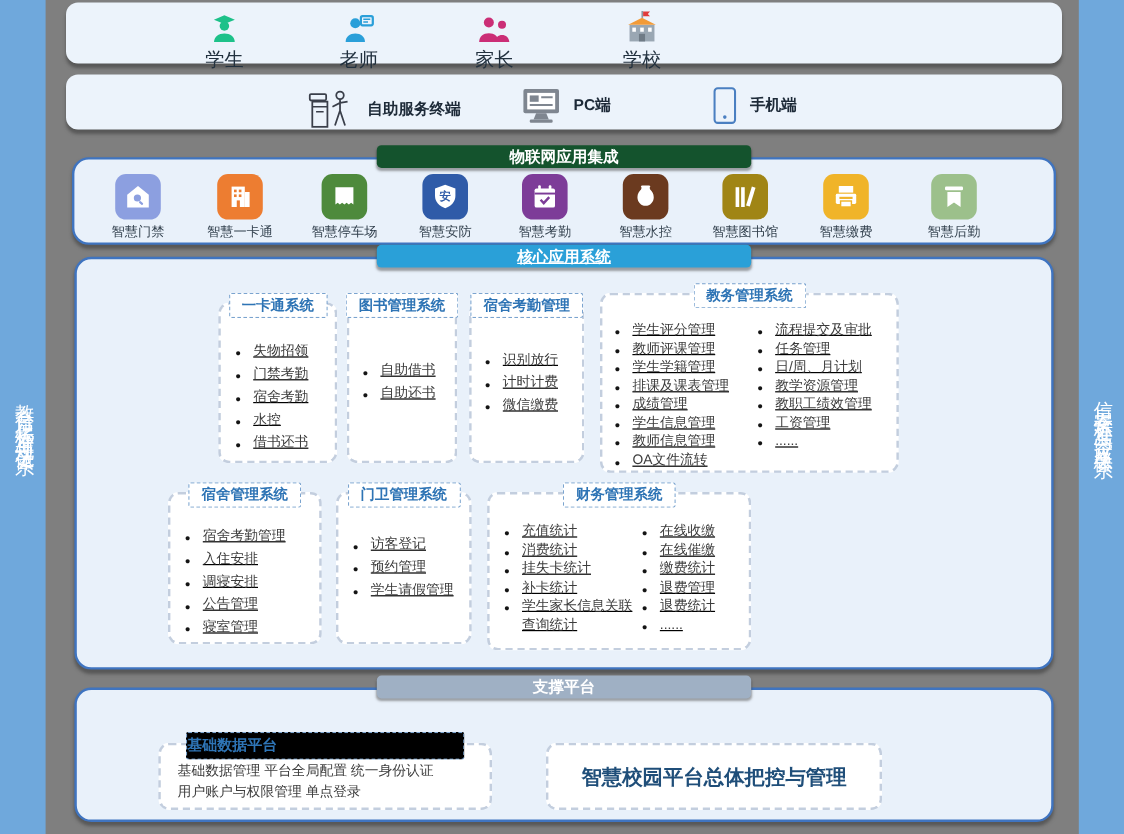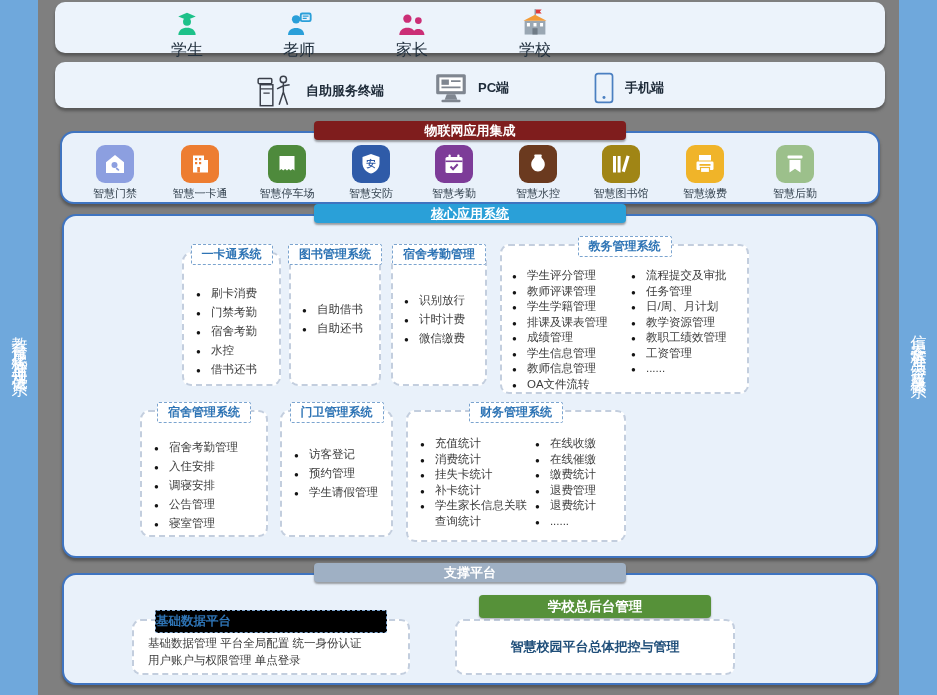--- a/index.html
+++ b/index.html
@@ -52,21 +52,21 @@
   .subbox {
     position:absolute; background:#ffffff;
     border:2px dashed #c3cede; border-radius:9px;
     display:flex; flex-direction:column;
   }
   .subbox .stitle {
     position:absolute; top:-10px; left:50%; transform:translateX(-50%);
     background:#ffffff; border:1px dashed #7ba4cf; padding:1px 10px;
     font-size:12px; font-weight:bold; color:#2e74b5; white-space:nowrap; border-radius:2px;
   }
-  ul.blist { list-style:none; }
+  ul.blist { list-style:none;text-decoration:underline; }
   ul.blist li {
     position:relative; padding-left:15px; font-size:11.5px; color:#3c3c3c;
   }
   ul.blist li::before {
     content:"●"; position:absolute; left:0; top:1px; font-size:8px; color:#141414;
   }
   .single li { line-height:19px; }
   .dense li { line-height:15.5px; }
   .cols { display:flex; }
   .vcenter { justify-content:center; }
@@ -82,21 +82,21 @@
   }
   .sp-lines { padding:14px 12px 0 14px; font-size:11.5px; color:#3c3c3c; line-height:17px; }
   .admin-header {
     position:absolute; top:-26px; left:50%; transform:translateX(-50%);
     width:232px; height:23px; line-height:23px; text-align:center;
     color:#fff; font-size:13.5px; font-weight:bold; border-radius:4px;
     box-shadow:0 1px 2px rgba(55,55,55,.4);
   }
   .admin-content {
     display:flex; align-items:center; justify-content:center; height:100%;
-    font-size:13px; font-weight:bold; color:#1f4e79;
+    font-size:17px; font-weight:bold; color:#1f4e79;
   }
   svg { display:block; }
 </style>
 </head>
 <body>
 
 <div class="sidebar left">
   <span class="vtext">教育信息化标准与规范体系</span>
 </div>
 <div class="sidebar right">
@@ -185,21 +185,21 @@
       <span style="color: rgb(74, 127, 193);">
         <svg width="24" height="32" viewBox="0 0 22 30">
           <rect x="3" y="1.5" width="16" height="27" rx="2.5" fill="none" stroke="currentColor" stroke-width="1.6"></rect>
           <circle cx="11" cy="24" r="1.4" fill="currentColor"></circle>
         </svg>
       </span>
       <span class="lbl">手机端</span>
     </div>
   </div>
 
-  <div class="banner" style="top: 121px; background-color: #7f1d1d;">物联网应用集成</div>
+  <div class="banner" style="top: 121px; background-color: #14532d;">物联网应用集成</div>
   <div class="panel bordered" style="top:131px; left:5px; width:820px; height:73px;">
     <div class="tile-item" style="left:17px;">
       <div class="tile" style="background-color: rgb(140, 159, 224); color: rgb(140, 159, 224);">
         <svg width="24" height="24" viewBox="0 0 24 24">
           <path d="M12 3l9 7.2V21H3V10.2z" fill="#fff"></path>
           <circle cx="11.5" cy="13" r="3" fill="currentColor"></circle>
           <rect x="13.6" y="15.2" width="4" height="1.8" rx=".9" transform="rotate(40 13.6 15.2)" fill="currentColor"></rect>
         </svg>
       </div>
       <div class="lbl">智慧门禁</div>
@@ -290,21 +290,21 @@
     </div>
   </div>
 
   <div class="banner" style="top: 204px; background-color: rgb(42, 160, 216); text-decoration: underline;">核心应用系统</div>
   <div class="panel bordered" style="top:214px; left:7px; width:816px; height:344px;">
 
     <div class="subbox" style="left:118px; top:36px; width:99px; height:134px;">
       <div class="stitle">一卡通系统</div>
       <div class="body" style="padding:30px 0 0 12px;">
         <ul class="blist single">
-            <li>刷卡消费</li>
+            <li>失物招领</li>
             <li>门禁考勤</li>
             <li>宿舍考勤</li>
             <li>水控</li>
             <li>借书还书</li>
           </ul>
       </div>
     </div>
 
     <div class="subbox" style="left:225px; top:36px; width:92px; height:134px;">
       <div class="stitle">图书管理系统</div>
@@ -408,18 +408,17 @@
 
     <div class="sp-box" style="left:68px; top:44px; width:278px; height:56px;">
       <div class="sp-title">基础数据平台</div>
       <div class="sp-lines">
         <div>基础数据管理  平台全局配置  统一身份认证</div>
         <div>用户账户与权限管理    单点登录</div>
       </div>
     </div>
 
     <div class="sp-box" style="left:391px; top:44px; width:280px; height:56px;">
-      <div class="admin-header" style="background-color: rgb(86, 145, 57);">学校总后台管理</div>
       <div class="admin-content">智慧校园平台总体把控与管理</div>
     </div>
   </div>
 
 </div>
 
 </body></html>

